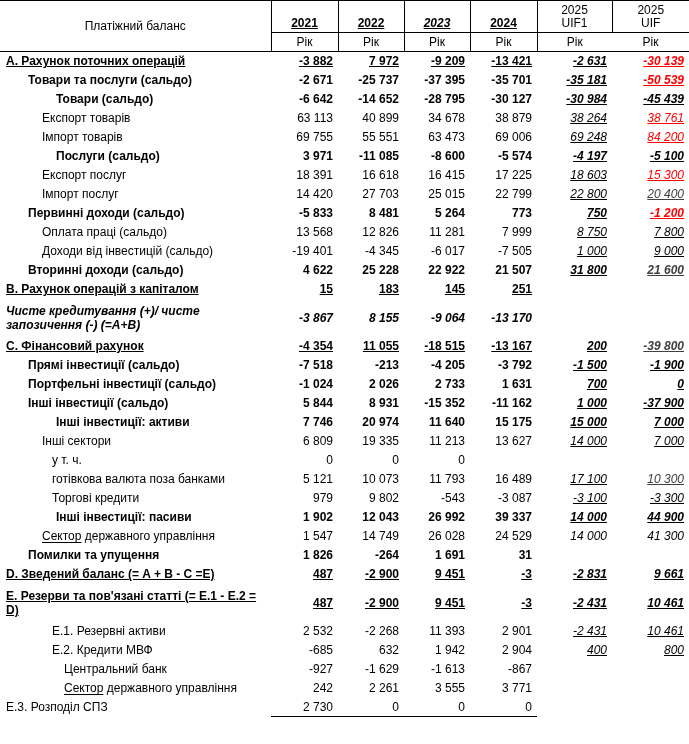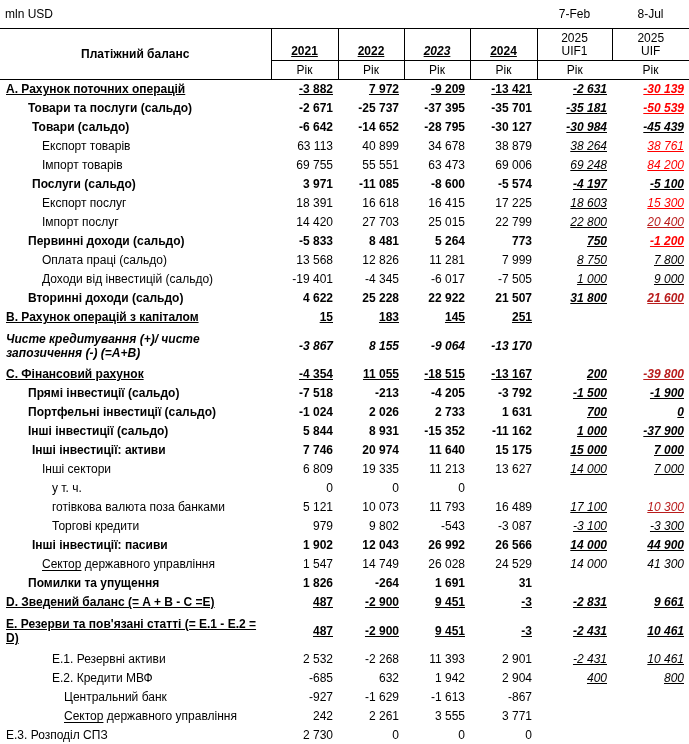--- a/index.html
+++ b/index.html
@@ -5,54 +5,49 @@
   html,body{margin:0;padding:0;background:#fff;}
   body{font-family:"Liberation Sans","DejaVu Sans",sans-serif;font-size:12px;color:#000;}
   .sheet{width:689px;height:744px;position:relative;overflow:hidden;background:#fff;}
   .topbar{position:relative;height:28px;}
   .units{position:absolute;left:5px;top:7px;}
   .date1{position:absolute;left:537px;top:7px;width:75px;text-align:center;}
   .date2{position:absolute;left:612px;top:7px;width:77px;text-align:center;}
   table{border-collapse:collapse;table-layout:fixed;width:689px;}
   th,td{padding:0;font-weight:normal;overflow:hidden;}
   th.title-cell{border-top:1px solid #000;border-right:1px solid #000;border-bottom:1px solid #000;
-    text-align:center;vertical-align:middle;font-weight:bold;}
+    text-align:center;vertical-align:middle;font-weight:normal;}
   th.yr{border-top:1px solid #000;border-bottom:1px solid #000;text-align:center;height:29px;
     vertical-align:bottom;padding-bottom:2px;font-weight:bold;}
   th.uifh{font-weight:normal;line-height:13px;vertical-align:middle;padding-bottom:0;}
   th.rik{border-bottom:1px solid #000;text-align:center;height:18px;font-weight:normal;vertical-align:middle;}
   .bl{border-left:1px solid #000;}
   tbody tr{height:19px;}
   tbody tr.tall{height:38px;}
   td.lbl{line-height:14px;vertical-align:middle;}
   td.val{text-align:right;padding-right:5px;vertical-align:middle;white-space:nowrap;}
   td.bb{border-bottom:1px solid #000;}
   .b{font-weight:bold}
   .i{font-style:italic}
   .u{text-decoration:underline}
   .red{color:#FF0000}
-  .green{color:#b91c1c}
+  .green{color:#404040}
   .ind0{padding-left:6px}
   .ind1{padding-left:28px}
-  .ind2{padding-left:32px}
+  .ind2{padding-left:56px}
   .ind3{padding-left:42px}
   .ind4{padding-left:52px}
   .ind5{padding-left:64px}
   .wavy{text-decoration-line:underline;text-decoration-style:wavy;text-decoration-color:#FF0000;
     text-decoration-thickness:1px;text-underline-offset:2px;text-decoration:underline;}
 </style>
 </head>
 <body>
 
 <div class="sheet">
-  <div class="topbar">
-    <span class="units">mln USD</span>
-    <span class="date1">7-Feb</span>
-    <span class="date2">8-Jul</span>
-  </div>
 
   <table>
     <colgroup>
       <col style="width:271px">
         <col style="width:67px">
         <col style="width:66px">
       <col style="width:66px">
         <col style="width:67px">
         <col style="width:75px">
         <col style="width:77px">
@@ -282,21 +277,21 @@
           <td class="val"><span class="">-543</span></td>
           <td class="val"><span class="">-3 087</span></td>
           <td class="val"><span class="i u">-3 100</span></td>
           <td class="val"><span class="i u">-3 300</span></td>
         </tr>
         <tr>
           <td class="lbl ind2 b">Інші інвестиції: пасиви</td>
           <td class="val"><span class="b">1 902</span></td>
           <td class="val"><span class="b">12 043</span></td>
           <td class="val"><span class="b">26 992</span></td>
-          <td class="val"><span class="b">26 566</span></td>
+          <td class="val"><span class="b">39 337</span></td>
           <td class="val"><span class="b i u">14 000</span></td>
           <td class="val"><span class="b i u">44 900</span></td>
         </tr>
         <tr>
           <td class="lbl ind3"><span class="wavy">Сектор</span> державного управління</td>
           <td class="val"><span class="">1 547</span></td>
           <td class="val"><span class="">14 749</span></td>
           <td class="val"><span class="">26 028</span></td>
           <td class="val"><span class="">24 529</span></td>
           <td class="val"><span class="i">14 000</span></td>

